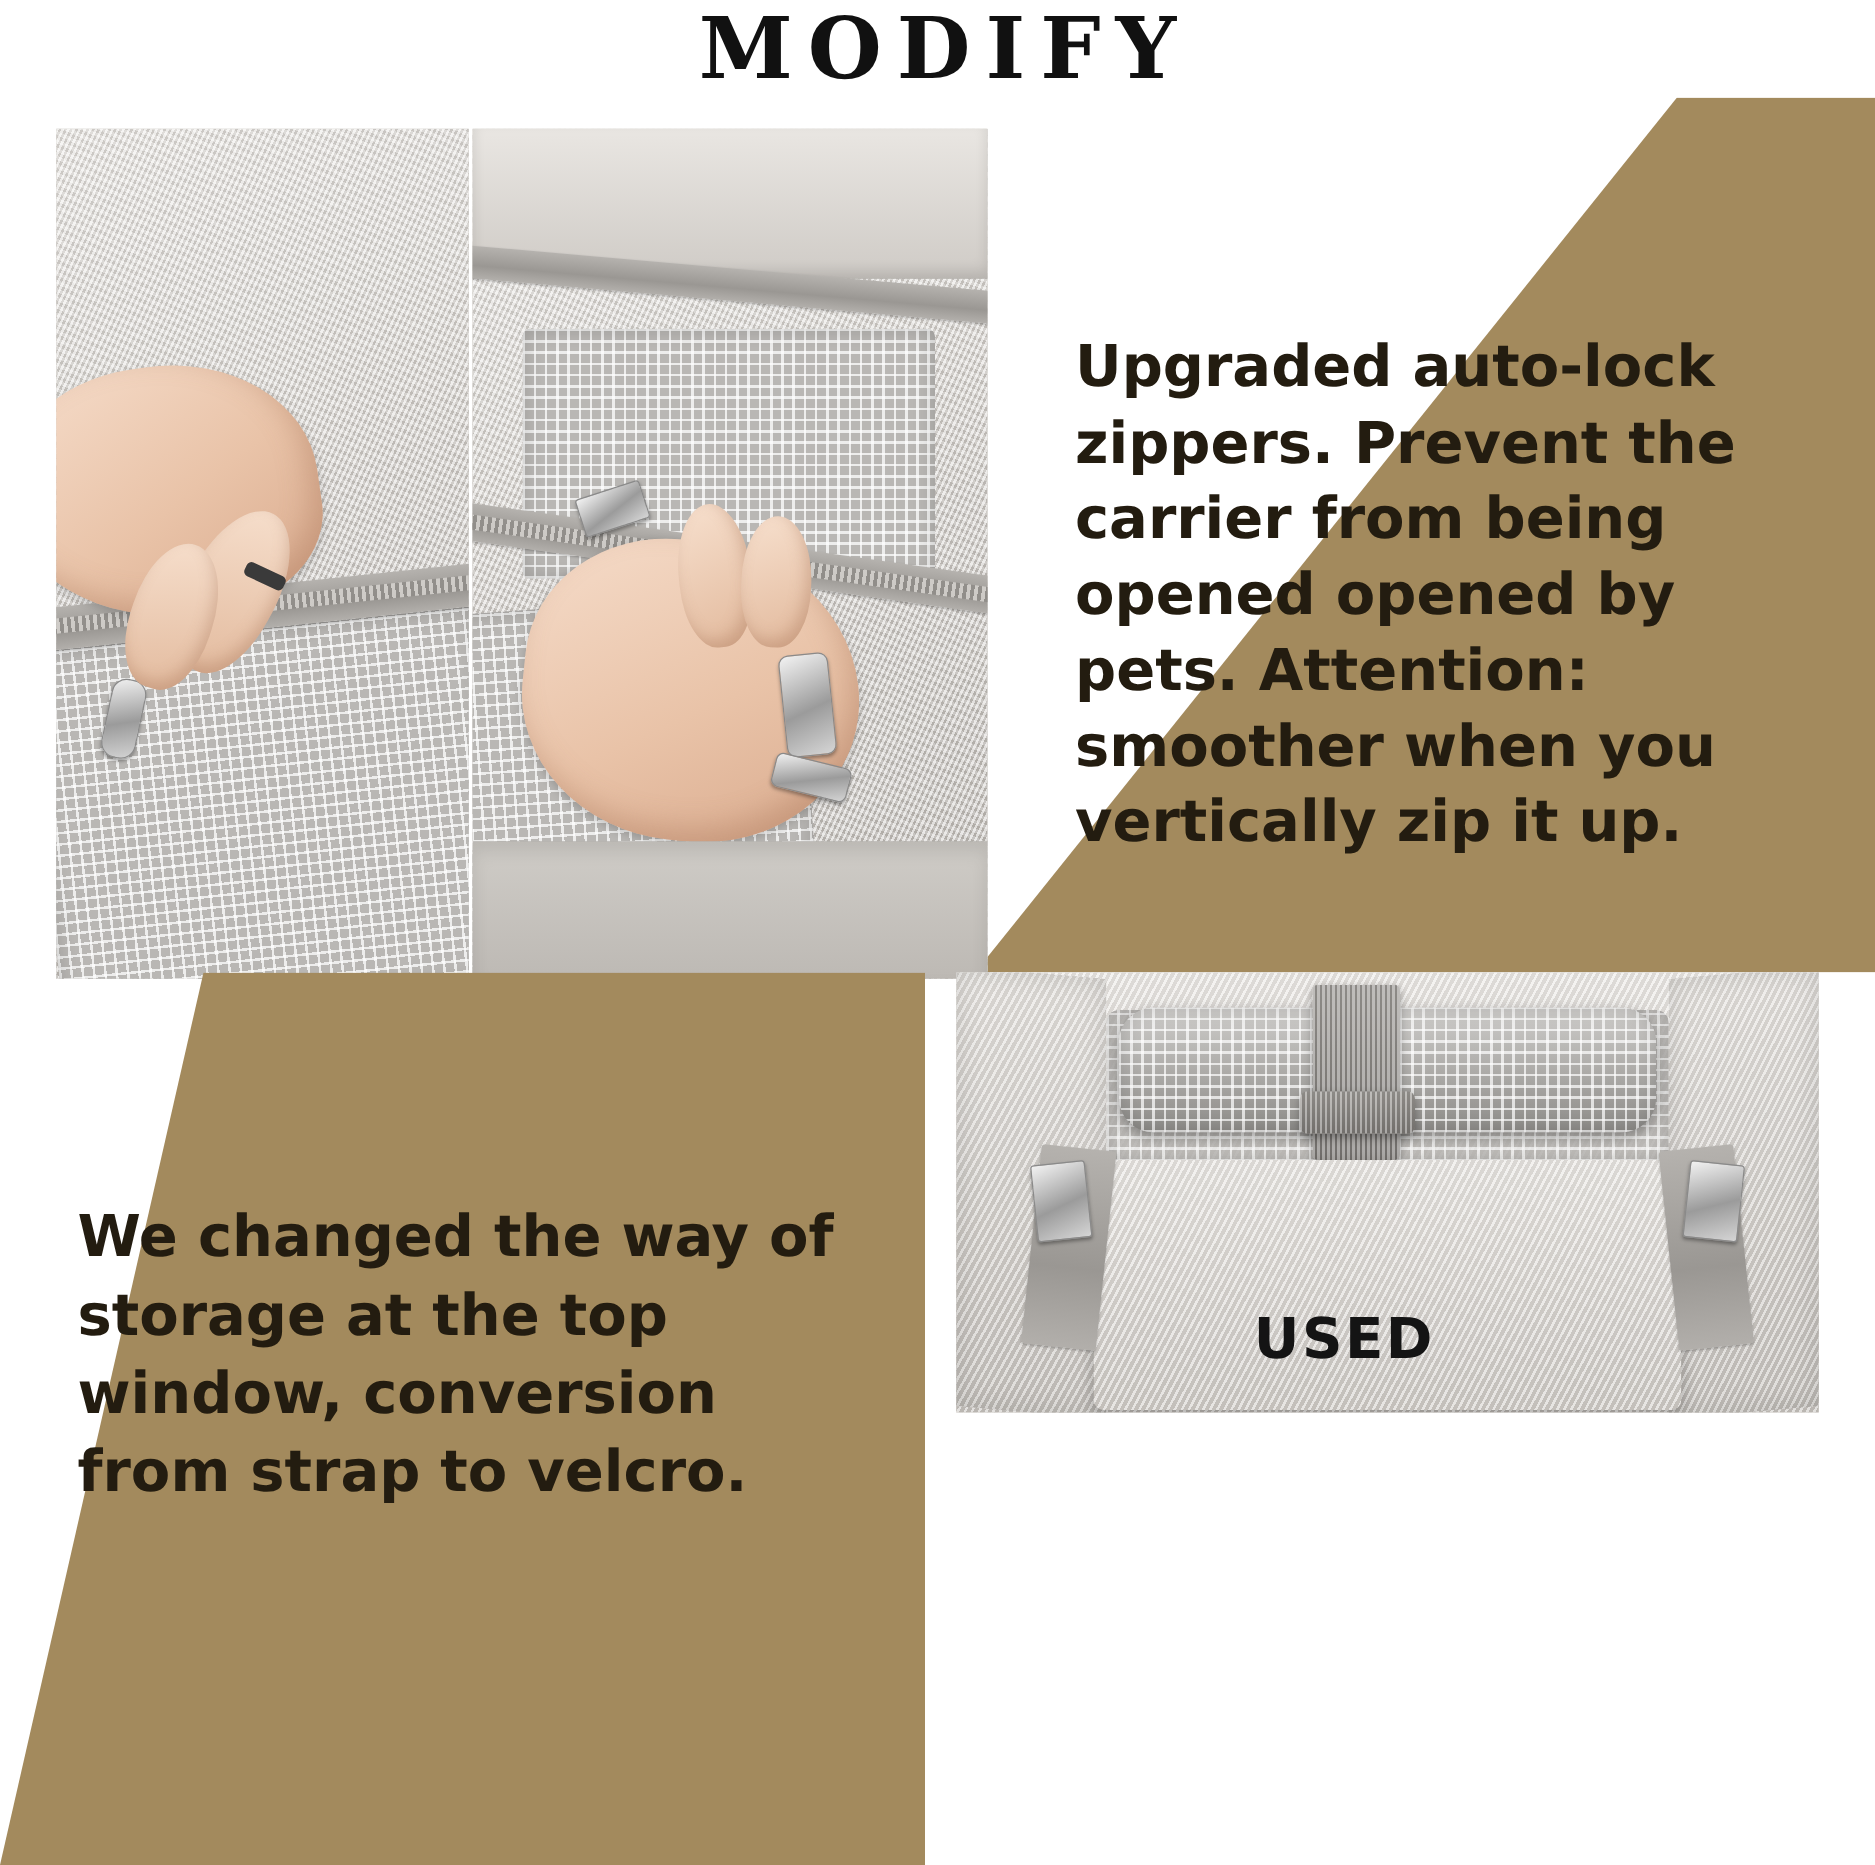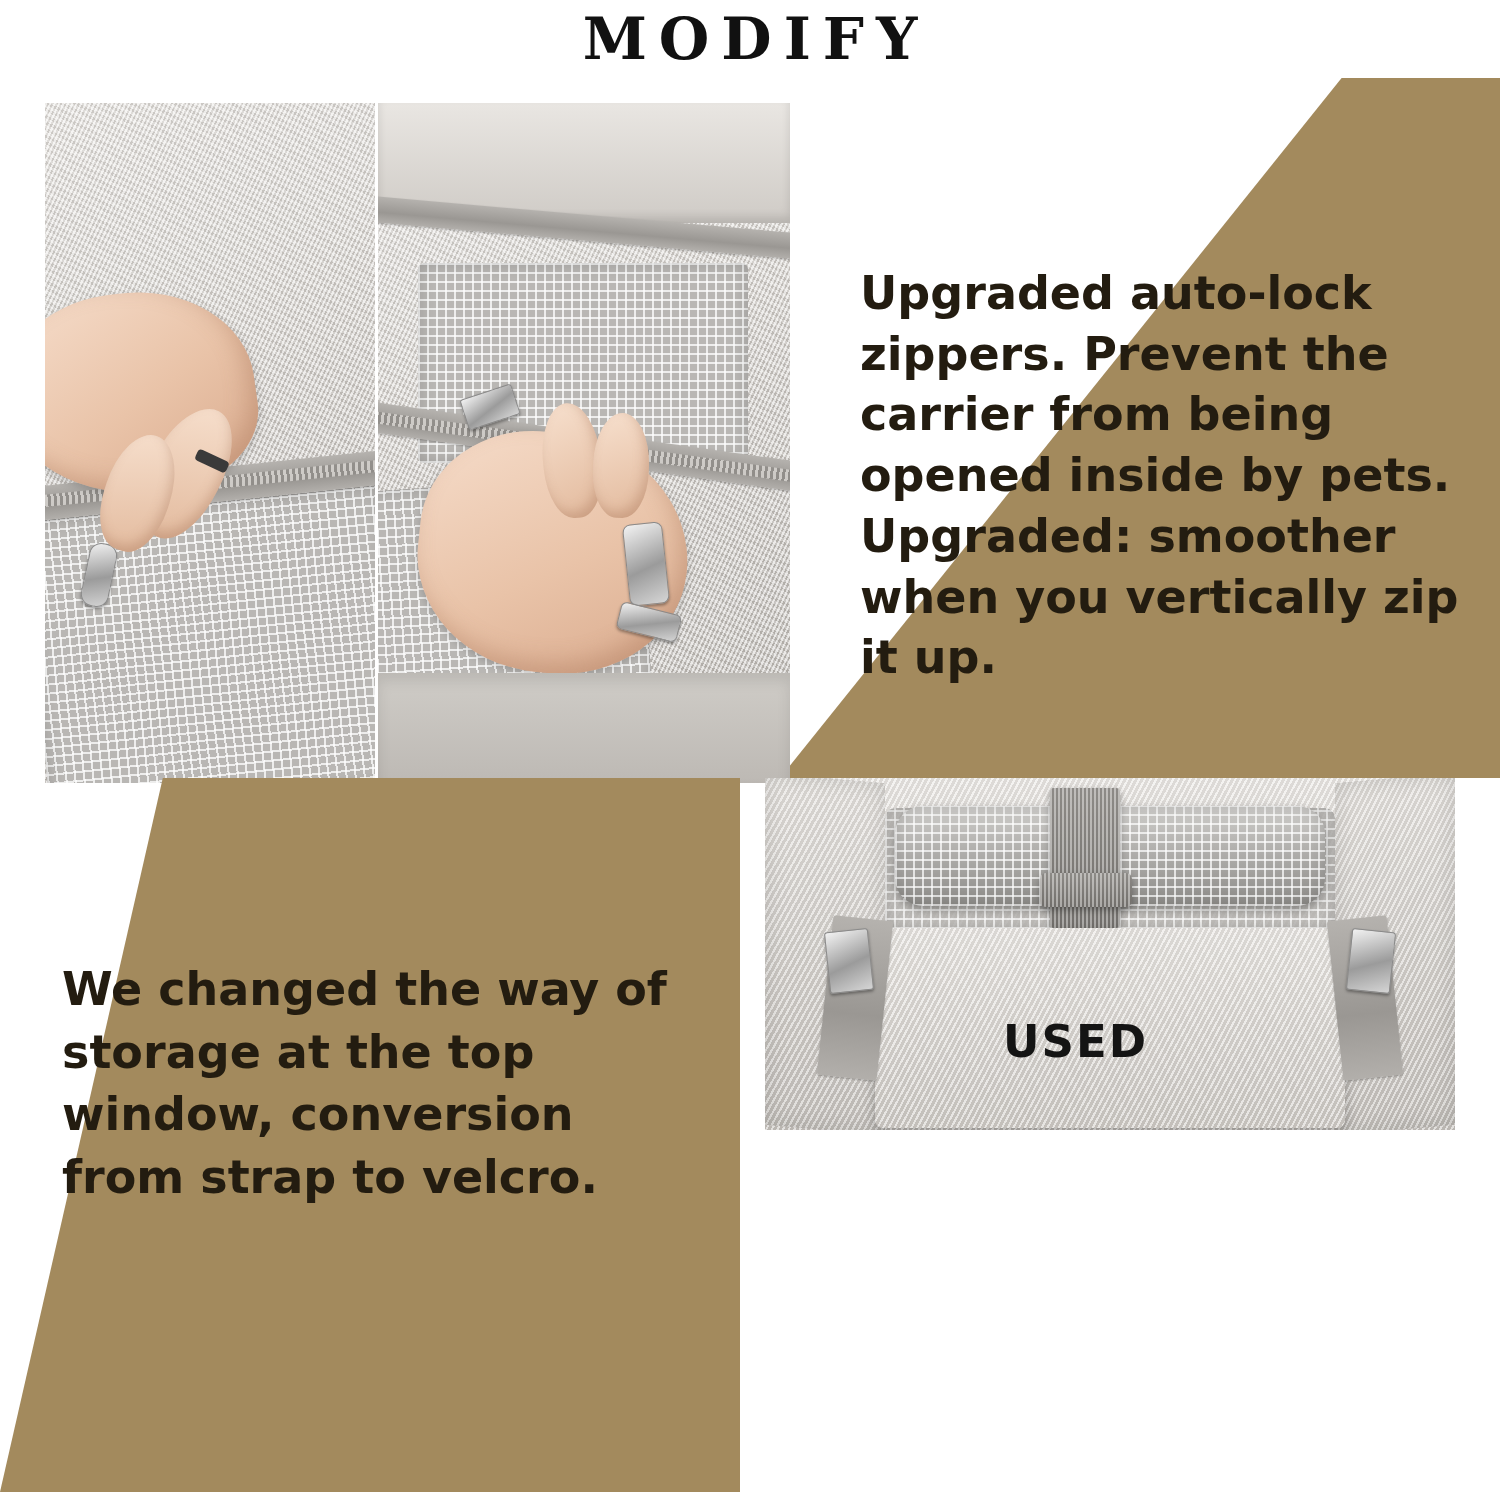--- a/index.html
+++ b/index.html
@@ -19,21 +19,21 @@
   .header {
     height: 78px;
     display: flex;
     align-items: center;
     justify-content: center;
     background: #ffffff;
   }
   .header-title {
     font-family: "DejaVu Serif", serif;
     font-weight: bold;
-    font-size: 58px;
+    font-size: 68px;
     letter-spacing: 12px;
     color: #111111;
     text-indent: 12px;
   }
 
   
   .top-block {
     position: relative;
     width: 1500px;
     height: 700px;
@@ -271,21 +271,21 @@
       <div class="mesh" style="left:-30px; top:380px; width:300px; height:300px; transform:rotate(-4deg);"></div>
       <div class="hand" style="left:40px; top:330px; width:270px; height:240px; border-radius:45% 55% 50% 50%; transform:rotate(6deg);"></div>
       <div class="finger" style="left:165px; top:300px; width:58px; height:115px; transform:rotate(-6deg);"></div>
       <div class="finger" style="left:215px; top:310px; width:56px; height:105px; transform:rotate(2deg);"></div>
       <div class="zip-pull" style="left:248px; top:420px; width:38px; height:80px; transform:rotate(-6deg); border-radius:8px;"></div>
       <div class="zip-pull" style="left:240px; top:505px; width:60px; height:26px; transform:rotate(14deg); border-radius:6px;"></div>
       <div style="position:absolute; left:0; bottom:0; width:412px; height:110px; background:linear-gradient(180deg,#cfccc7,#bdb9b4); box-shadow:inset 0 8px 14px rgba(0,0,0,.10);"></div>
     </div>
   </div>
 
-  <div class="top-text">Upgraded auto-lock zippers. Prevent the carrier from being opened inside by pets. Upgraded: smoother when you vertically zip it up.</div>
+  <div class="top-text">Upgraded auto-lock zippers. Prevent the carrier from being opened opened by pets. Attention: smoother when you vertically zip it up.</div>
 </div>
 
 <div class="bottom-block">
 
   <div class="tan-bottom"></div>
   <div class="bottom-text">We changed the way of storage at the top window, conversion from strap to velcro.</div>
 
   <div class="compare">
 
     <div class="compare-card used">
@@ -294,17 +294,17 @@
       <div class="panel-right"></div>
       <div class="mesh" style="left:120px; top:30px; width:450px; height:130px; border-radius:10px; opacity:.85;"></div>
       <div class="roll" style="left:130px; top:28px; width:430px; height:100px;"></div>
       <div class="strap" style="left:285px; top:10px; width:70px; height:140px;"></div>
       <div class="strap" style="left:275px; top:95px; width:92px; height:34px; border-radius:6px;"></div>
       <div class="flap" style="left:110px; top:150px; width:470px; height:200px;"></div>
       <div class="zip-tape" style="left:60px; top:140px; width:60px; height:160px; transform:rotate(6deg);"></div>
       <div class="zip-pull" style="left:62px; top:152px; width:42px; height:60px; transform:rotate(-6deg);"></div>
       <div class="zip-tape" style="right:60px; top:140px; width:60px; height:160px; transform:rotate(-6deg);"></div>
       <div class="zip-pull" style="right:62px; top:152px; width:42px; height:60px; transform:rotate(6deg);"></div>
-      <div class="label-tag" style="left:238px; top:237px;">USED</div>
+      <div class="label-tag" style="left:238px; top:266px;">USED</div>
     </div>
 
   </div>
 </div>
 
 </body></html>

